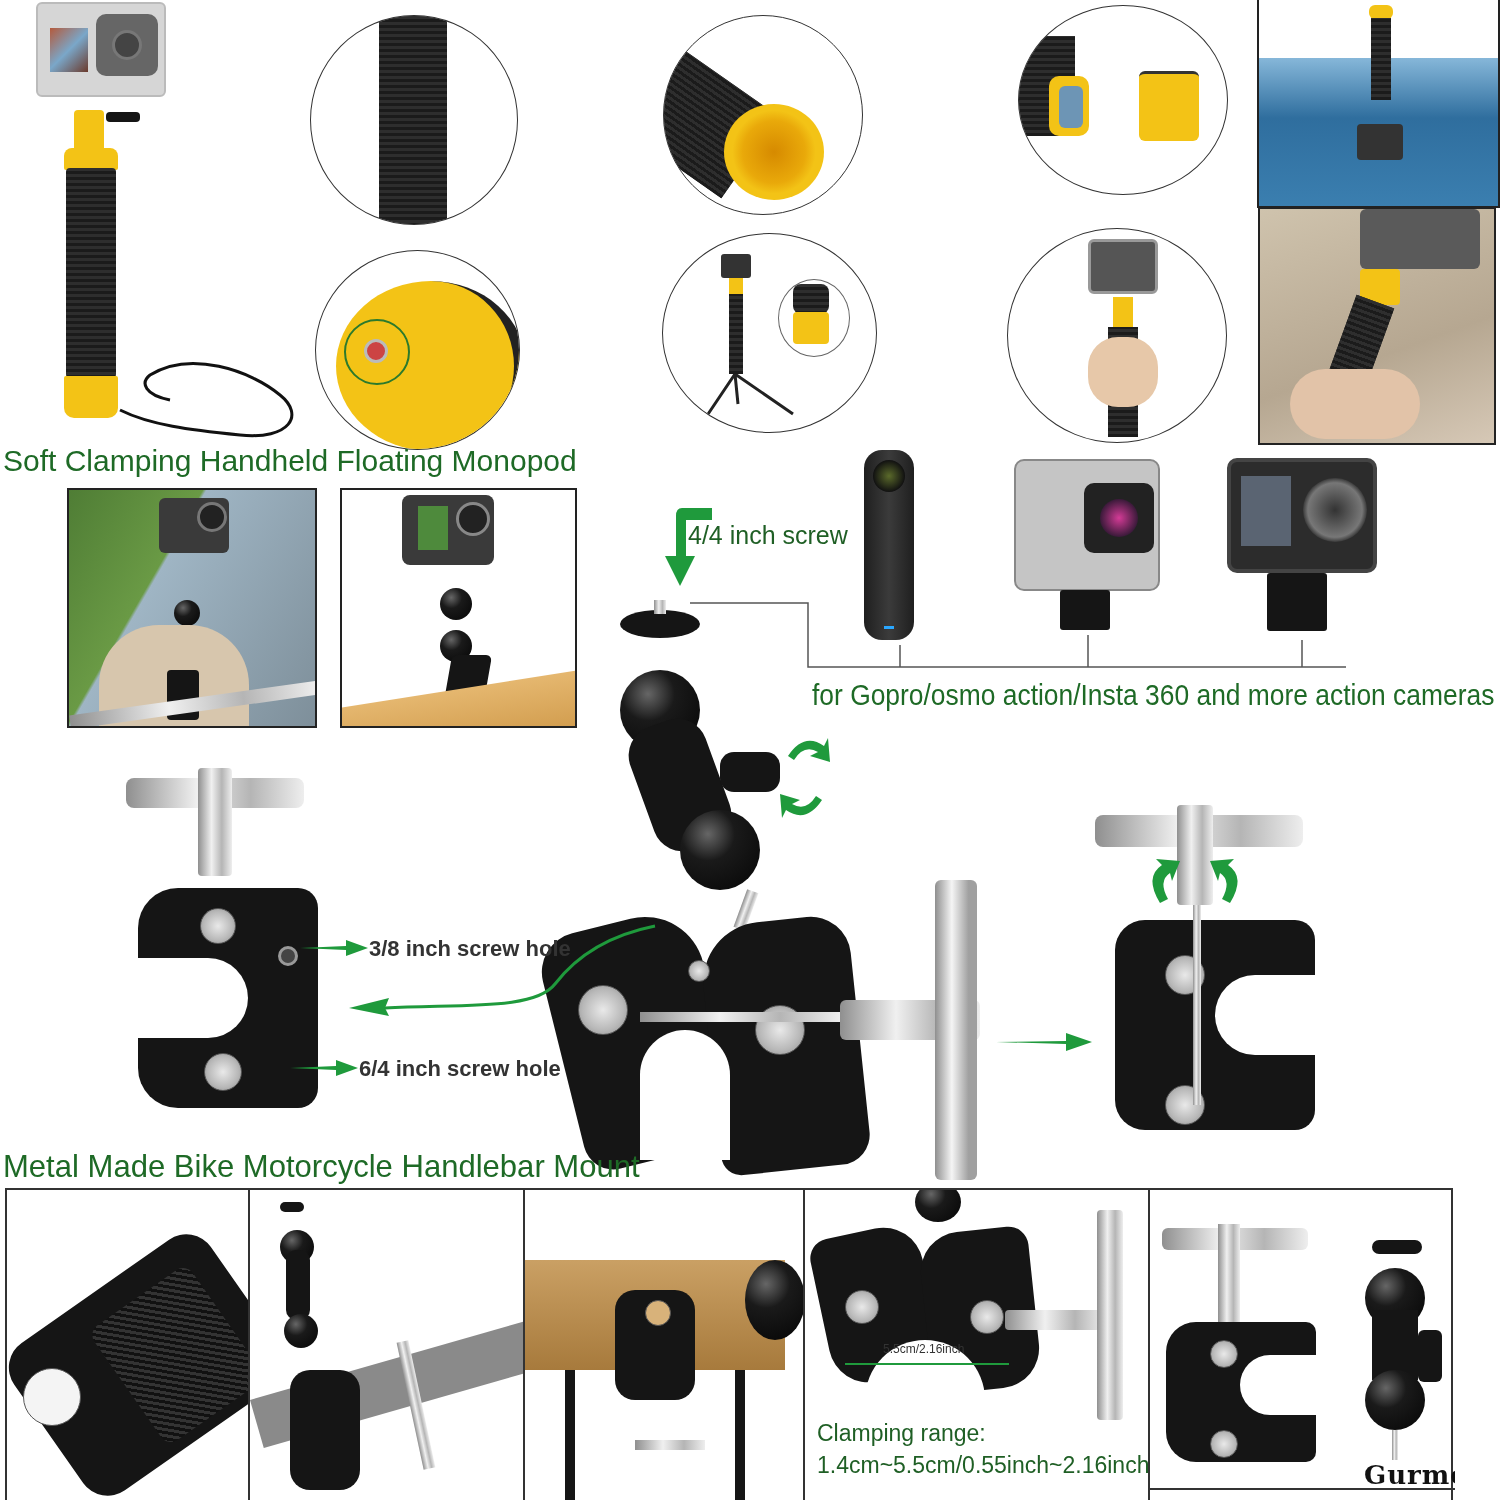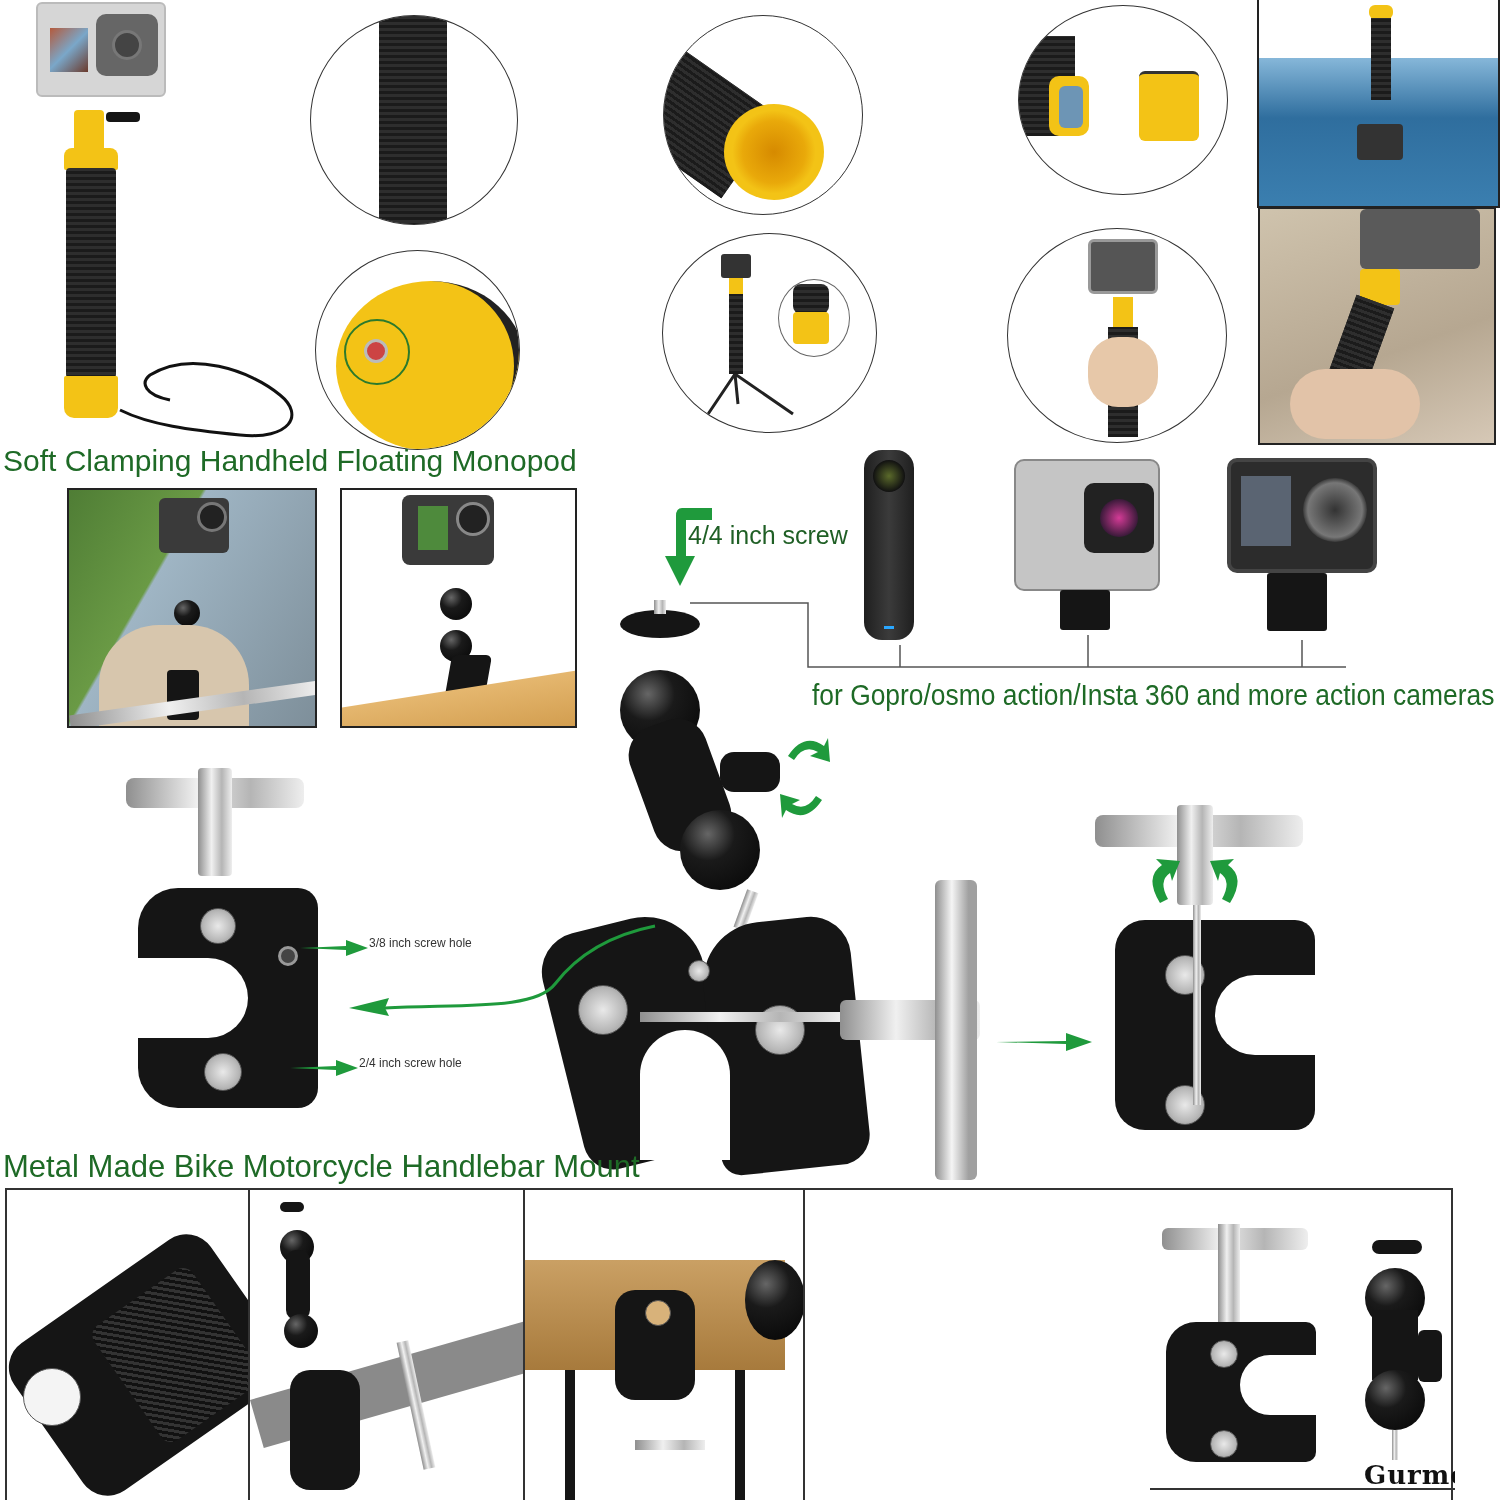--- a/index.html
+++ b/index.html
@@ -8,21 +8,21 @@
   .abs { position: absolute; }
   .caption { font-family: "Liberation Sans", sans-serif; color: #1e6a26; white-space: nowrap; }
   .circle { position: absolute; border: 1.5px solid #333; border-radius: 50%; background: #fff; overflow: hidden; }
   .frame { position: absolute; border: 2px solid #222; overflow: hidden; background: #fff; }
   .grip { background: repeating-linear-gradient(0deg, #1b1b1b 0 3px, #2e2e2e 3px 6px), #222; }
   .yellow { background: #f3c316; }
   .chrome { background: linear-gradient(90deg, #8f8f8f, #f0f0f0 40%, #b5b5b5 70%, #eeeeee); }
   .black { background: #151515; }
   .ball { position: absolute; border-radius: 50%; background: radial-gradient(circle at 35% 30%, #666 0%, #1a1a1a 35%, #050505 100%); }
   .bolt { position: absolute; border-radius: 50%; background: radial-gradient(circle, #e9e9e9 0%, #b8b8b8 60%, #888 100%); border: 1px solid #555; }
-  .label-sm { font-size: 12px; color: #333; }
+  .label-sm { font-size: 22px; color: #333; font-weight: bold; }
   .brand { font-family: "DejaVu Serif", serif; font-weight: bold; font-size: 26px; color: #111; letter-spacing: 1px; }
 </style>
 </head>
 <body>
 
 <div class="abs" style="left:30px;top:0;width:280px;height:440px;">
 
   <div class="abs" style="left:6px;top:2px;width:130px;height:95px;border:2px solid #bbb;border-radius:6px;background:rgba(180,180,180,0.55);"></div>
   <div class="abs" style="left:20px;top:28px;width:38px;height:44px;background:linear-gradient(135deg,#b45a3c,#7aa7c9,#6b3a2c);"></div>
   <div class="abs" style="left:66px;top:14px;width:62px;height:62px;border-radius:10px;background:#666;"></div>
@@ -178,21 +178,21 @@
   <path d="M0 10 L46 8 L46 2 L68 10 L46 18 L46 12 Z" fill="#1f9a3c"></path>
 </svg>
 <div class="abs label-sm" style="left:369px;top:936px;">3/8 inch screw hole</div>
 <svg class="abs" style="left:345px;top:918px;" width="320" height="100">
   <path d="M310 8 C260 18, 230 40, 210 66 C190 92, 120 86, 40 90" fill="none" stroke="#1f9a3c" stroke-width="3"></path>
   <path d="M4 90 L44 80 L40 90 L44 98 Z" fill="#1f9a3c"></path>
 </svg>
 <svg class="abs" style="left:290px;top:1058px;" width="70" height="20">
   <path d="M0 10 L46 8 L46 2 L68 10 L46 18 L46 12 Z" fill="#1f9a3c"></path>
 </svg>
-<div class="abs label-sm" style="left:359px;top:1056px;">2/4 inch screw hole</div>
+<div class="abs label-sm" style="left:359px;top:1056px;">6/4 inch screw hole</div>
 
 <svg class="abs" style="left:996px;top:1030px;" width="100" height="24">
   <path d="M0 12 L70 11 L70 3 L96 12 L70 21 L70 14 Z" fill="#1f9a3c"></path>
 </svg>
 
 <div class="abs" style="left:1095px;top:805px;width:220px;height:330px;">
   <div class="abs chrome" style="left:0;top:10px;width:208px;height:32px;border-radius:8px;"></div>
   <div class="abs chrome" style="left:82px;top:0;width:36px;height:100px;border-radius:4px;"></div>
   <div class="abs black" style="left:20px;top:115px;width:200px;height:210px;border-radius:30px 20px 20px 30px;"></div>
   <div class="abs" style="left:120px;top:170px;width:100px;height:80px;background:#fff;border-radius:40px 0 0 40px;"></div>
@@ -228,20 +228,36 @@
   <div class="abs" style="left:518px;top:0;width:280px;height:310px;border-right:2px solid #333;overflow:hidden;">
     <div class="abs" style="left:0;top:70px;width:260px;height:110px;background:linear-gradient(180deg,#caa064,#a77a3c);"></div>
     <div class="abs black" style="left:40px;top:180px;width:10px;height:130px;"></div>
     <div class="abs black" style="left:210px;top:180px;width:10px;height:130px;"></div>
     <div class="abs black" style="left:90px;top:100px;width:80px;height:110px;border-radius:20px;"></div>
     <div class="bolt" style="left:120px;top:110px;width:26px;height:26px;background:#d8b27a;"></div>
     <div class="ball" style="left:220px;top:70px;width:60px;height:80px;"></div>
     <div class="abs chrome" style="left:110px;top:250px;width:70px;height:10px;"></div>
   </div>
 
+  <div class="abs" style="left:798px;top:0;width:345px;height:310px;border-right:2px solid #333;overflow:hidden;">
+    <div class="ball" style="left:110px;top:-8px;width:46px;height:40px;"></div>
+    <div class="abs black" style="left:16px;top:40px;width:110px;height:150px;border-radius:20px 40px 10px 40px;transform:rotate(-12deg);"></div>
+    <div class="abs black" style="left:120px;top:40px;width:110px;height:160px;border-radius:40px 20px 40px 10px;transform:rotate(-6deg);"></div>
+    <div class="abs" style="left:60px;top:150px;width:120px;height:60px;background:#fff;border-radius:60px 60px 0 0;"></div>
+    <div class="bolt" style="left:40px;top:100px;width:34px;height:34px;"></div>
+    <div class="bolt" style="left:165px;top:110px;width:34px;height:34px;"></div>
+    <div class="abs chrome" style="left:200px;top:120px;width:100px;height:20px;border-radius:4px;"></div>
+    <div class="abs chrome" style="left:292px;top:20px;width:26px;height:210px;border-radius:4px;"></div>
+    <svg class="abs" style="left:38px;top:168px;" width="170" height="12">
+        <line x1="2" y1="6" x2="166" y2="6" stroke="#1f9a3c" stroke-width="2"></line>
+      </svg>
+    <div class="abs" style="left:78px;top:152px;font-size:12px;color:#333;">5.5cm/2.16inch</div>
+    <div class="abs caption" style="left:12px;top:230px;font-size:23px;color:#1f5f25;">Clamping range:</div>
+    <div class="abs caption" style="left:12px;top:262px;font-size:23px;color:#1f5f25;">1.4cm~5.5cm/0.55inch~2.16inch</div>
+  </div>
 
   <div class="abs" style="left:1143px;top:0;width:305px;height:300px;border-bottom:2px solid #333;overflow:hidden;">
     <div class="abs chrome" style="left:12px;top:38px;width:146px;height:22px;border-radius:6px;"></div>
     <div class="abs chrome" style="left:68px;top:34px;width:22px;height:100px;"></div>
     <div class="abs black" style="left:16px;top:132px;width:150px;height:140px;border-radius:30px 10px 10px 30px;"></div>
     <div class="abs" style="left:90px;top:165px;width:76px;height:60px;background:#fff;border-radius:30px 0 0 30px;"></div>
     <div class="bolt" style="left:60px;top:150px;width:28px;height:28px;"></div>
     <div class="bolt" style="left:60px;top:240px;width:28px;height:28px;"></div>
     <div class="abs black" style="left:222px;top:50px;width:50px;height:14px;border-radius:8px;"></div>
     <div class="ball" style="left:215px;top:78px;width:60px;height:60px;"></div>

